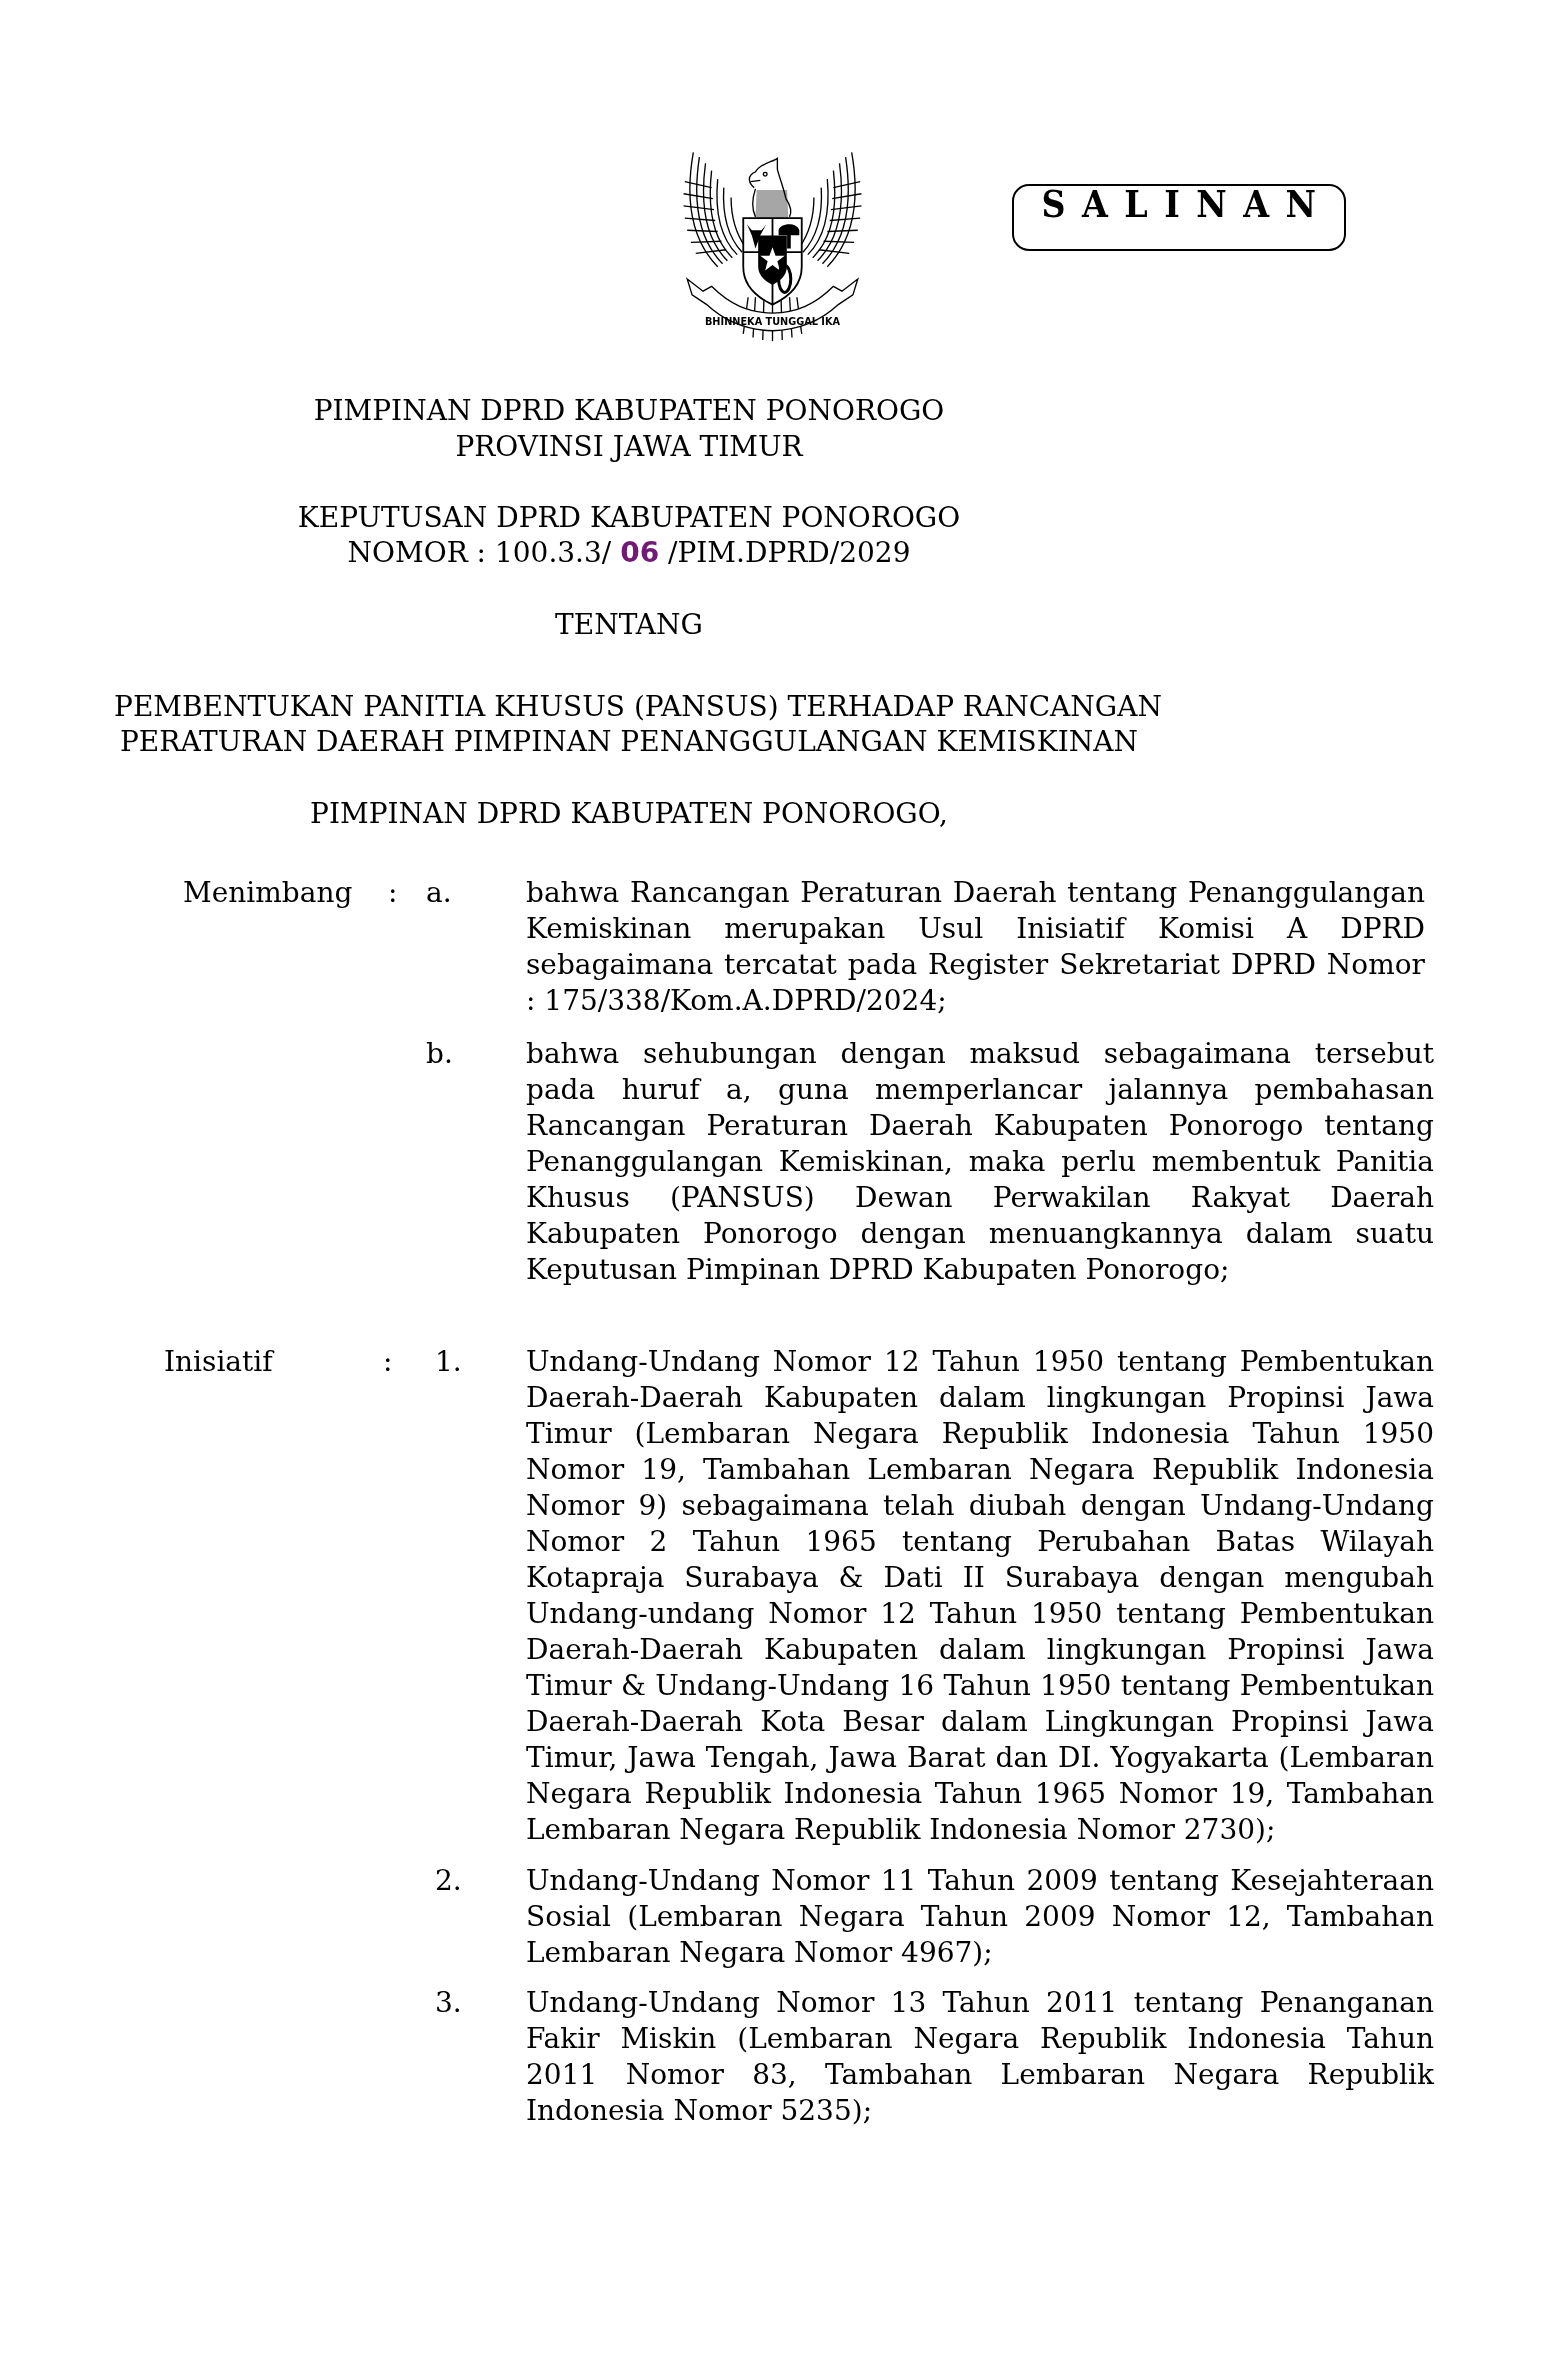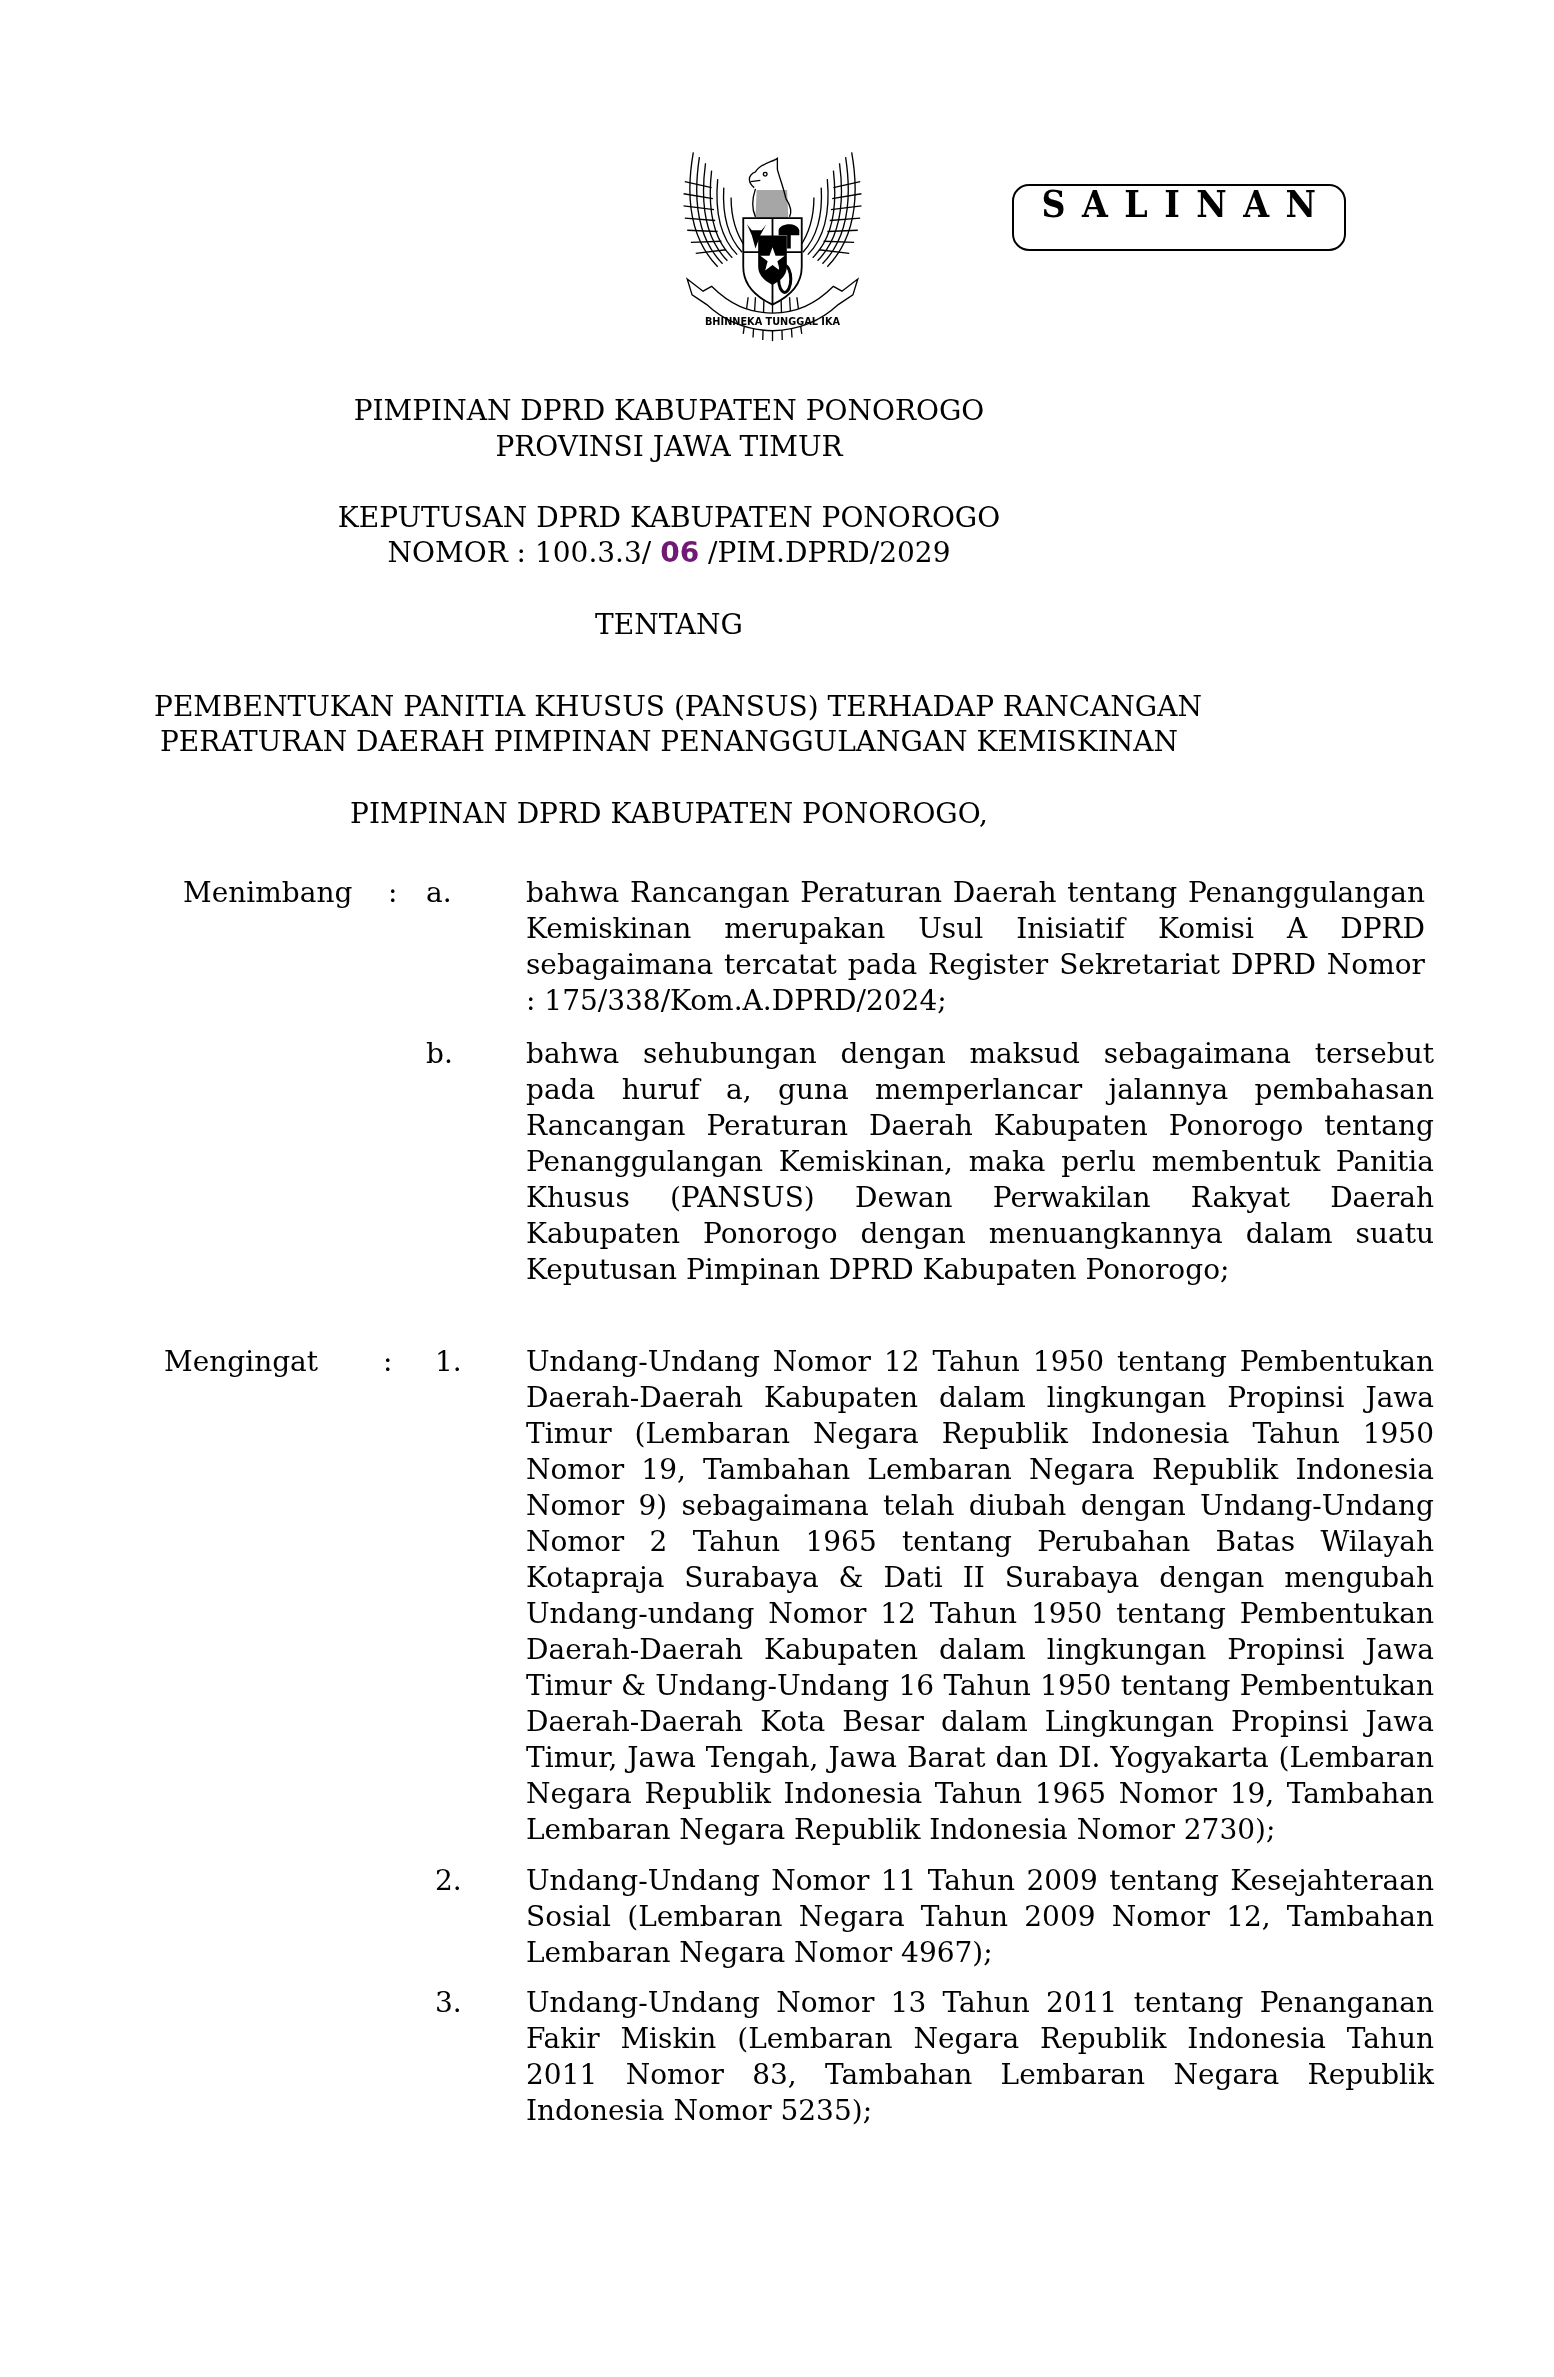--- a/index.html
+++ b/index.html
@@ -54,21 +54,20 @@
   }
   
   .heading {
     position: absolute;
     left: 0;
     width: 1258px;
     text-align: center;
     font-size: 28px;
     line-height: 35px;
     white-space: nowrap;
-    padding-left: 40px;
   }
   .nomor-number {
     font-family: "DejaVu Sans", "Liberation Sans", sans-serif;
     font-weight: bold;
     color: #701a75;
   }
   
   .section {
     position: absolute;
     left: 0;
@@ -205,21 +204,21 @@
       <div class="body-text" style="width:899px;">bahwa Rancangan Peraturan Daerah tentang Penanggulangan Kemiskinan merupakan Usul Inisiatif Komisi A DPRD sebagaimana tercatat pada Register Sekretariat DPRD Nomor : 175/338/Kom.A.DPRD/2024;</div>
     </div>
     <div class="row" style="margin-top:17px;">
       <span class="marker" style="left:406px;">b.</span>
       <div class="body-text">bahwa sehubungan dengan maksud sebagaimana tersebut pada huruf a, guna memperlancar jalannya pembahasan Rancangan Peraturan Daerah Kabupaten Ponorogo tentang Penanggulangan Kemiskinan, maka perlu membentuk Panitia Khusus (PANSUS) Dewan Perwakilan Rakyat Daerah Kabupaten Ponorogo dengan menuangkannya dalam suatu Keputusan Pimpinan DPRD Kabupaten Ponorogo;</div>
     </div>
   </div>
 
   <div class="section" style="top:1344px;">
     <div class="row">
-      <span class="label" style="left:144px;">Mengingat</span>
+      <span class="label" style="left:144px;">Inisiatif</span>
       <span class="colon" style="left:363px;">:</span>
       <span class="marker" style="left:415px;">1.</span>
       <div class="body-text">Undang-Undang Nomor 12 Tahun 1950 tentang Pembentukan Daerah-Daerah Kabupaten dalam lingkungan Propinsi Jawa Timur (Lembaran Negara Republik Indonesia Tahun 1950 Nomor 19, Tambahan Lembaran Negara Republik Indonesia Nomor 9) sebagaimana telah diubah dengan Undang-Undang Nomor 2 Tahun 1965 tentang Perubahan Batas Wilayah Kotapraja Surabaya &amp; Dati II Surabaya dengan mengubah Undang-undang Nomor 12 Tahun 1950 tentang Pembentukan Daerah-Daerah Kabupaten dalam lingkungan Propinsi Jawa Timur &amp; Undang-Undang 16 Tahun 1950 tentang Pembentukan Daerah-Daerah Kota Besar dalam Lingkungan Propinsi Jawa Timur, Jawa Tengah, Jawa Barat dan DI. Yogyakarta (Lembaran Negara Republik Indonesia Tahun 1965 Nomor 19, Tambahan Lembaran Negara Republik Indonesia Nomor 2730);</div>
     </div>
     <div class="row" style="margin-top:14.6px;">
       <span class="marker" style="left:415px;">2.</span>
       <div class="body-text">Undang-Undang Nomor 11 Tahun 2009 tentang Kesejahteraan Sosial (Lembaran Negara Tahun 2009 Nomor 12, Tambahan Lembaran Negara Nomor 4967);</div>
     </div>
     <div class="row" style="margin-top:14.6px;">
       <span class="marker" style="left:415px;">3.</span>

